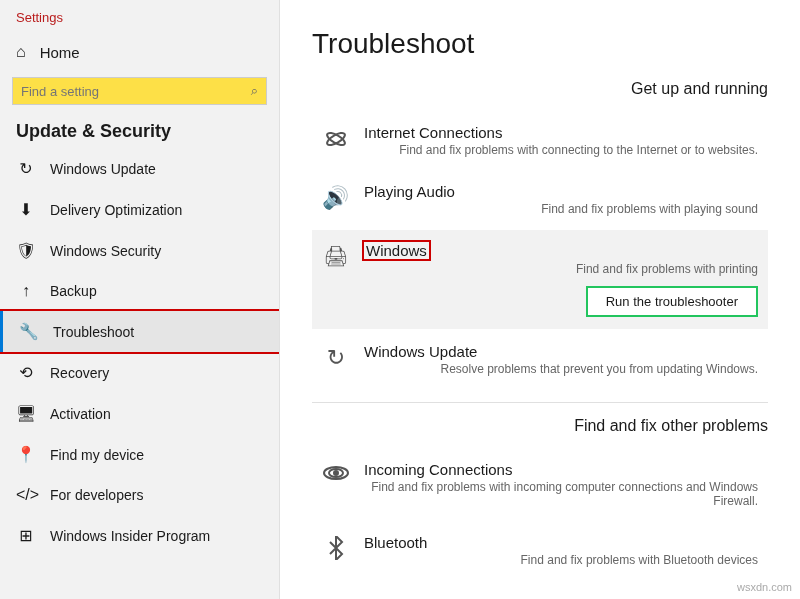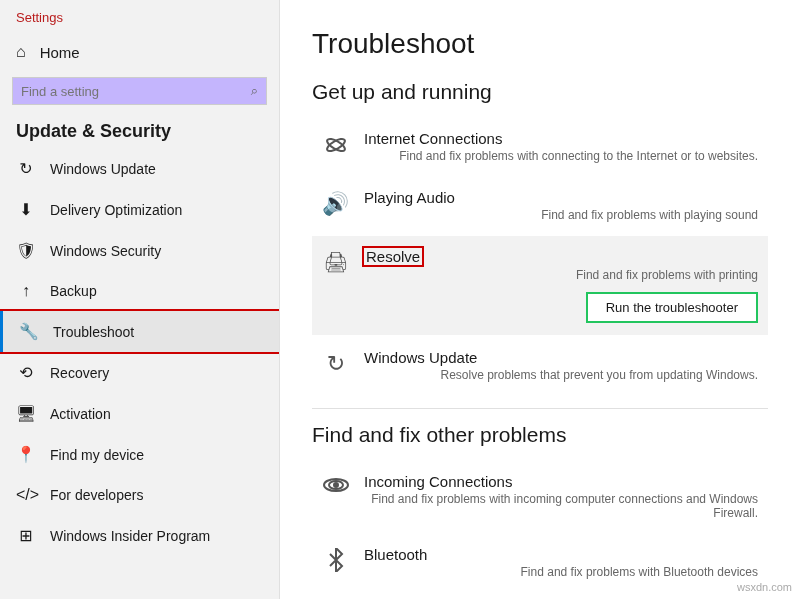--- a/index.html
+++ b/index.html
@@ -28,21 +28,21 @@
       cursor: pointer;
       font-size: 15px;
       color: #1a1a1a;
     }
     .sidebar-home .icon { margin-right: 14px; font-size: 16px; }
 
     .search-box {
       margin: 6px 12px 10px 12px;
       display: flex;
       align-items: center;
-      background: #c4b5fd;
+      background: #fde047;
       border: 1px solid #ccc;
       padding: 5px 8px;
       gap: 30px;
     }
     .search-box input {
       border: none;
       outline: none;
       background: transparent;
       font-size: 13px;
       color: #555;
@@ -86,24 +86,25 @@
     }
 
     .page-title {
       font-size: 28px;
       font-weight: 300;
       color: #1a1a1a;
       margin-bottom: 20px;
     }
 
     .section-heading {
-      font-size: 21px;
+      font-size: 16px;
       font-weight: 400;
       color: #1a1a1a;
       margin-bottom: 14px;
+      text-align: right;
     }
 
     .troubleshoot-item {
       display: flex;
       align-items: flex-start;
       padding: 12px 10px;
       margin-bottom: 2px;
     }
     .troubleshoot-item.expanded {
       background: #f2f2f2;
@@ -256,21 +257,21 @@
     <div class="item-info">
       <div class="item-title">Playing Audio</div>
       <div class="item-desc">Find and fix problems with playing sound</div>
     </div>
   </div>
 
   <div class="troubleshoot-item expanded">
     <div class="expanded-row">
       <span class="item-icon" style="font-size:20px;">🖨</span>
       <div class="item-info">
-        <div class="item-title highlighted">Resolve</div>
+        <div class="item-title highlighted">Windows</div>
         <div class="item-desc">Find and fix problems with printing</div>
       </div>
     </div>
     <div class="run-btn-row">
       <button class="run-btn">Run the troubleshooter</button>
     </div>
   </div>
 
   <div class="troubleshoot-item">
     <span class="item-icon">↻</span>

